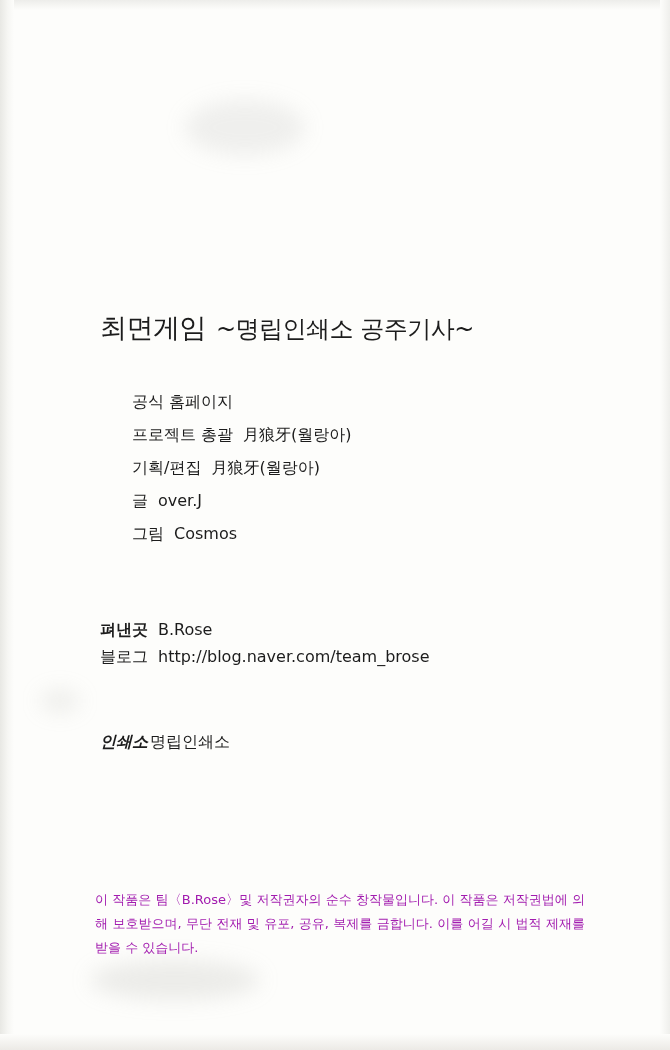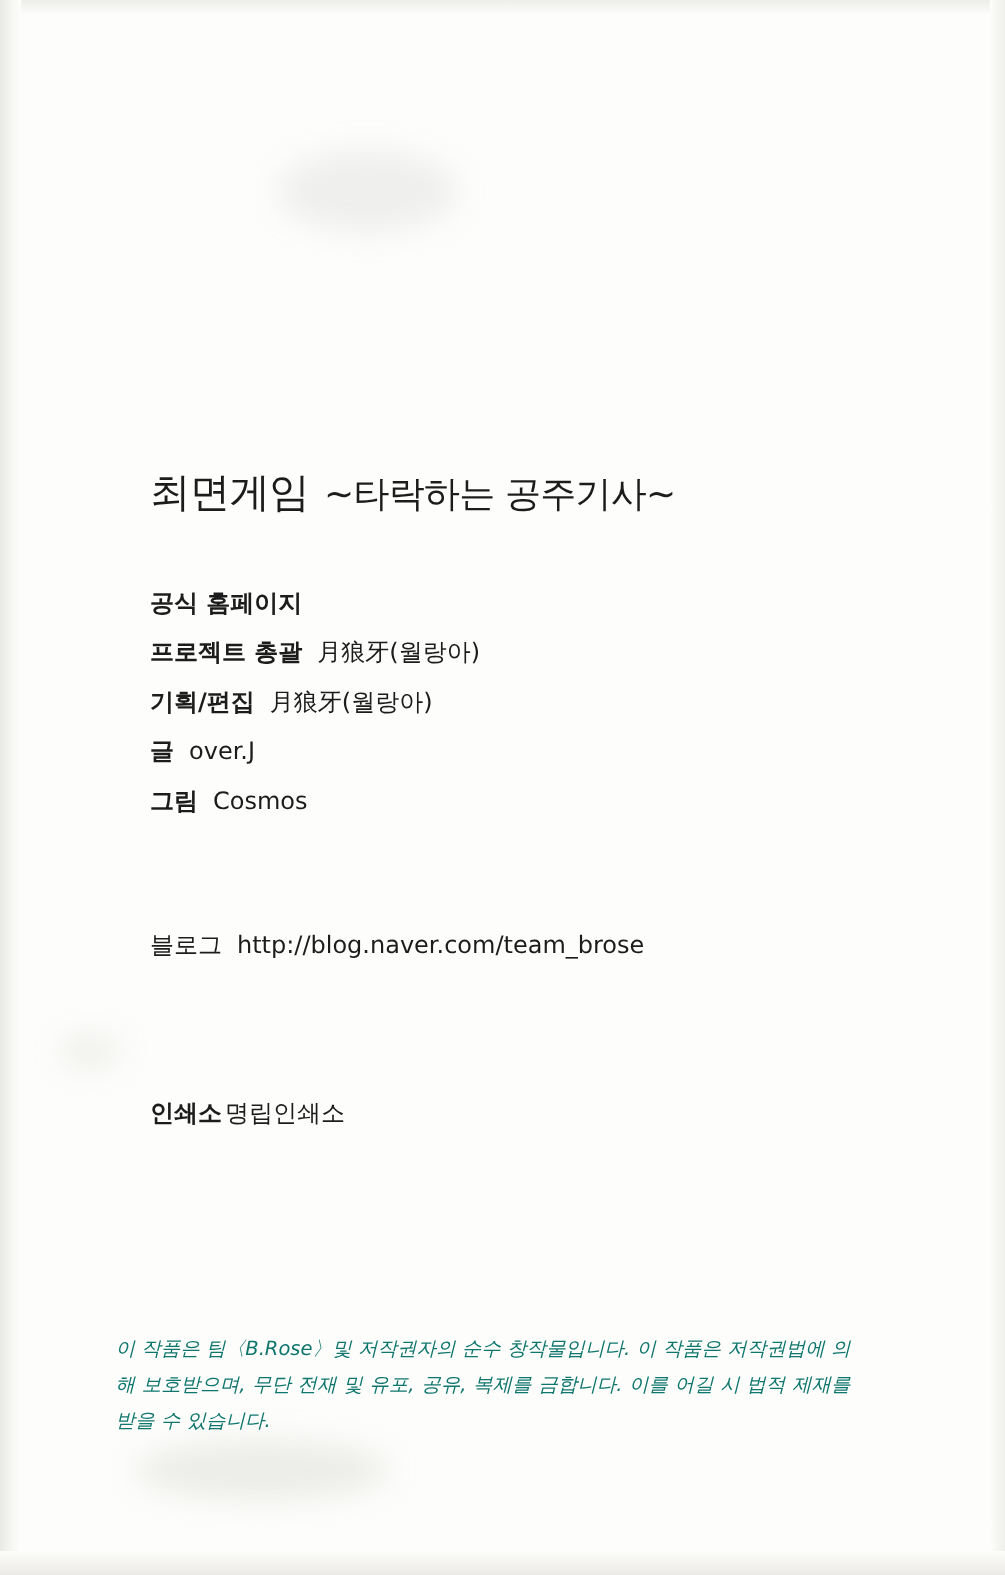--- a/index.html
+++ b/index.html
@@ -105,22 +105,23 @@
     width: 520px;
   }
   .credit-row {
     display: flex;
     align-items: baseline;
     margin-bottom: 13px;
     font-size: 16px;
     line-height: 1.25;
   }
   .credit-label {
-    font-weight: bold;
-    white-space: nowrap;
+    font-weight: normal;
+    white-space: nowrap;
+    margin-left: 32px;
   }
   .credit-value {
     margin-left: 10px;
     white-space: nowrap;
   }
 
   .publisher {
     position: absolute;
     left: 100px;
     top: 620px;
@@ -146,52 +147,51 @@
   }
 
   .printer {
     position: absolute;
     left: 100px;
     top: 732px;
     display: flex;
     align-items: baseline;
     font-size: 16px;
   }
-  .printer .printer-label { font-weight: bold; }
+  .printer .printer-label { font-weight: bold; font-style: italic; }
   .printer .printer-value { margin-left: 2px; }
 
   .notice {
     position: absolute;
-    left: 77px;
+    left: 95px;
     top: 888px;
     width: 490px;
     font-size: 13px;
     line-height: 1.85;
     text-align: justify;
-    color: #0f766e;
-    font-style: italic;
+    color: #a21caf;
   }
 </style>
 </head>
 <body>
 
 <div class="page">
   <div class="edge-top"></div>
   <div class="edge-left"></div>
   <div class="edge-right"></div>
   <div class="edge-bottom"></div>
   <div class="smudge smudge-a"></div>
   <div class="smudge smudge-b"></div>
   <div class="smudge smudge-c"></div>
 </div>
 
 <div class="content">
 
   <div class="title">
-    <span class="main">최면게임</span><span class="sub">~타락하는 공주기사~</span>
+    <span class="main">최면게임</span><span class="sub">~명립인쇄소 공주기사~</span>
   </div>
 
   <div class="credits">
     <div class="credit-row">
       <span class="credit-label">공식 홈페이지</span>
     </div>
     <div class="credit-row">
       <span class="credit-label">프로젝트 총괄</span>
       <span class="credit-value">月狼牙(월랑아)</span>
     </div>
@@ -203,20 +203,24 @@
       <span class="credit-label">글</span>
       <span class="credit-value">over.J</span>
     </div>
     <div class="credit-row">
       <span class="credit-label">그림</span>
       <span class="credit-value">Cosmos</span>
     </div>
   </div>
 
   <div class="publisher">
+    <div class="pub-row">
+      <span class="pub-label">펴낸곳</span>
+      <span class="pub-value">B.Rose</span>
+    </div>
     <div class="pub-row">
       <span class="pub-label plain">블로그</span>
       <span class="pub-value">http://blog.naver.com/team_brose</span>
     </div>
   </div>
 
   <div class="printer">
     <span class="printer-label">인쇄소</span>
     <span class="printer-value">명립인쇄소</span>
   </div>

